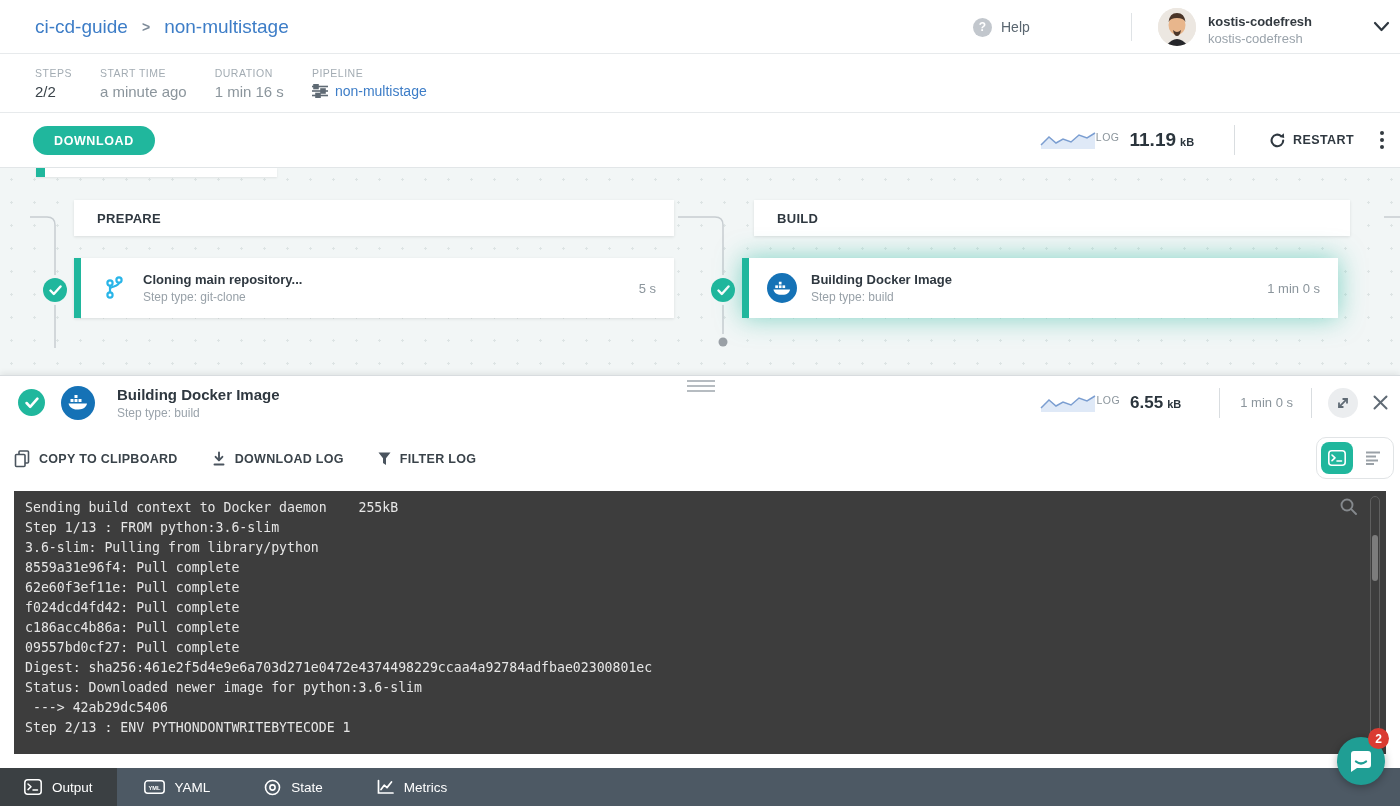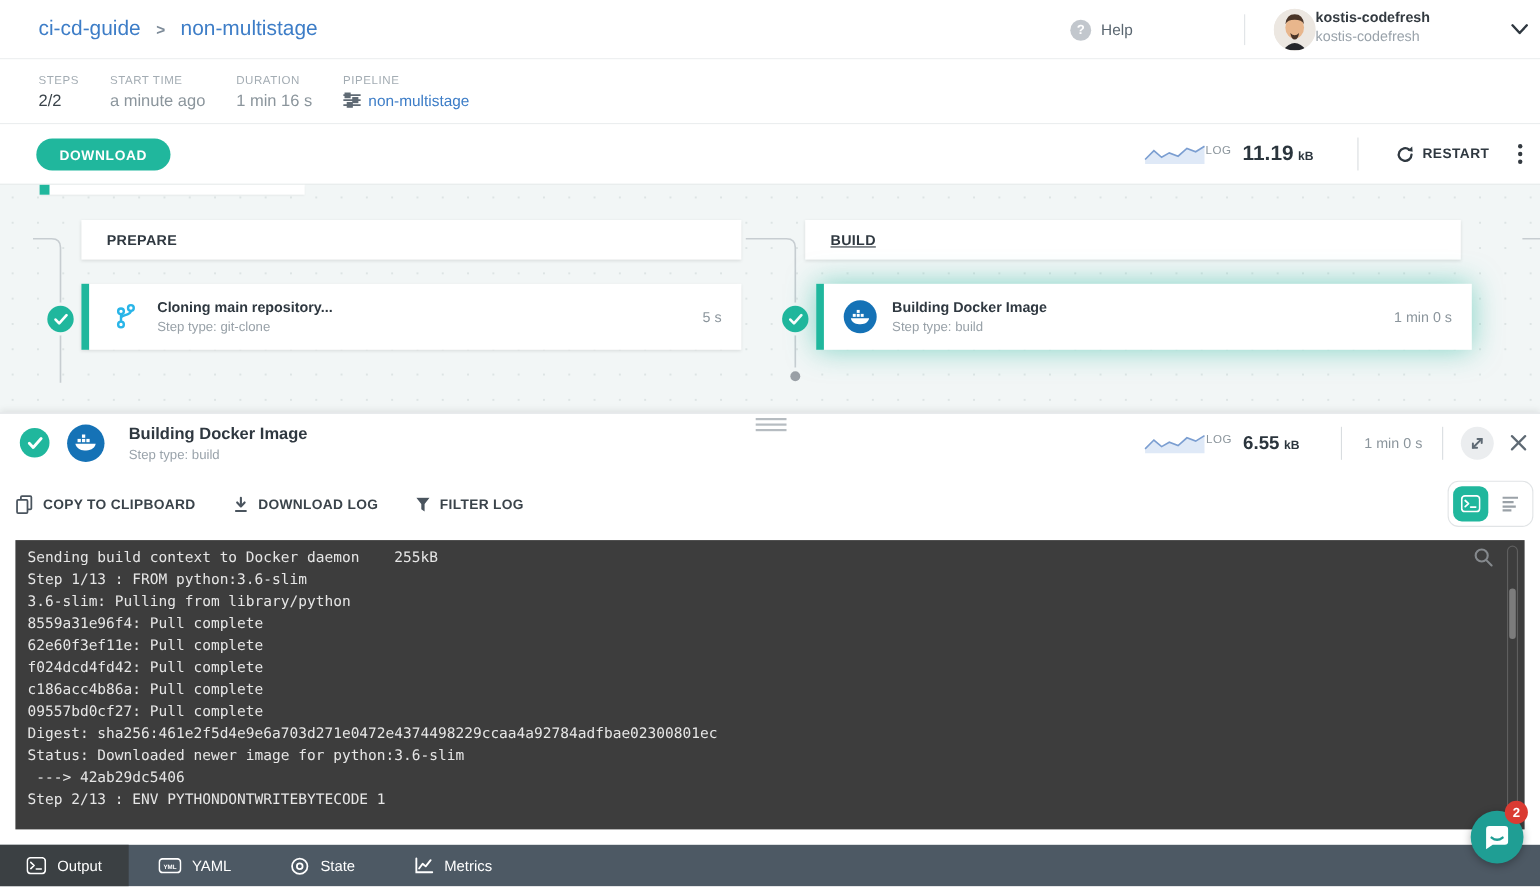--- a/index.html
+++ b/index.html
@@ -13,21 +13,21 @@
 
   
   .topbar{position:relative; height:54px; background:#fff; border-bottom:1px solid #e7eaec;}
   .breadcrumb{position:absolute; left:35px; top:0; height:54px; display:flex; align-items:center; gap:14px;}
   .crumb{font-size:19px; color:var(--link-blue); cursor:pointer; text-decoration:none;}
   .crumb-sep{font-size:14px; color:#7d8b99; font-weight:bold;}
   .help-group{position:absolute; left:973px; top:0; height:54px; display:flex; align-items:center; gap:9px; cursor:pointer;}
   .help-q{width:19px; height:19px; border-radius:50%; background:#c2c7cd; color:#fff; font-size:12px; font-weight:bold; display:flex; align-items:center; justify-content:center;}
   .help-label{font-size:14px; color:#5a6670;}
   .topbar-divider{position:absolute; left:1131px; top:13px; width:1px; height:28px; background:#dfe3e6;}
-  .user-chip{position:absolute; left:1158px; top:8px; display:flex; align-items:flex-start; gap:0; cursor:pointer;}
+  .user-chip{position:absolute; left:1158px; top:8px; display:flex; align-items:flex-end; gap:12px; cursor:pointer;}
   .avatar{width:38px; height:38px; border-radius:50%; overflow:hidden; background:#ece7e1;}
   .user-names{display:flex; flex-direction:column; gap:2px;}
   .user-name{font-size:13px; font-weight:bold; color:#333a40;}
   .user-account{font-size:13px; color:#9aa3ab;}
   .chevron-down{position:absolute; left:1372px; top:17px; cursor:pointer;}
 
   
   .summary{position:relative; height:59px; background:#fff; border-bottom:1px solid #e7eaec; display:flex; align-items:center; padding-left:35px; gap:28px;}
   .sum-col{display:flex; flex-direction:column; gap:4px;}
   .sum-label{font-size:10.5px; letter-spacing:.5px; color:#a3acb3;}
@@ -245,21 +245,21 @@
           </g>
         </svg>
       </span>
       <span class="step-texts">
         <span class="step-title">Cloning main repository...</span>
         <span class="step-type">Step type: git-clone</span>
       </span>
       <span class="step-dur">5 s</span>
     </div>
 
-    <div class="stage-header" style="left:732px; width:596px;text-decoration:underline;">BUILD</div>
+    <div class="stage-header" style="left:754px; width:596px;">BUILD</div>
     <div class="check-circ" style="left:711px; top:110px;">
       <svg width="13" height="11" viewBox="0 0 13 11">
           <polyline points="1.5,5.5 4.8,9 11.5,1.5" fill="none" stroke="#fff" stroke-width="2.4" stroke-linecap="round" stroke-linejoin="round"></polyline>
         </svg>
     </div>
     <div class="step-card selected" style="left:742px; width:596px;">
       <span class="step-icon">
         <span class="docker-circ">
           <svg width="18" height="15" viewBox="0 0 20 16">
             <g fill="#fff">

